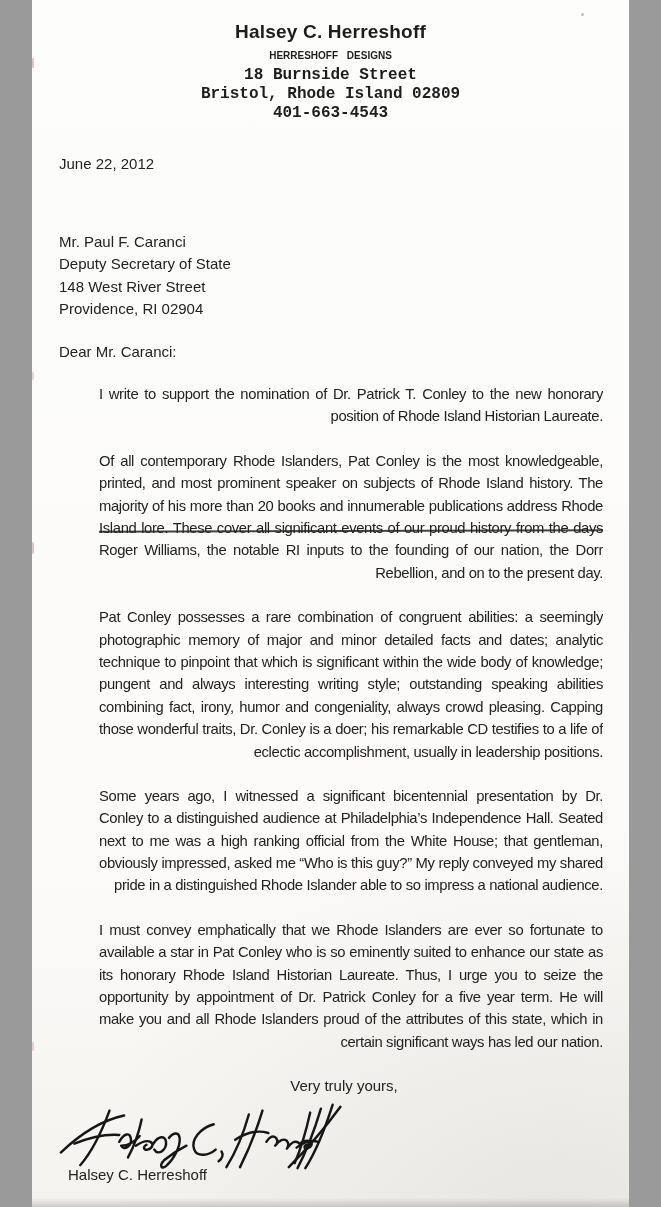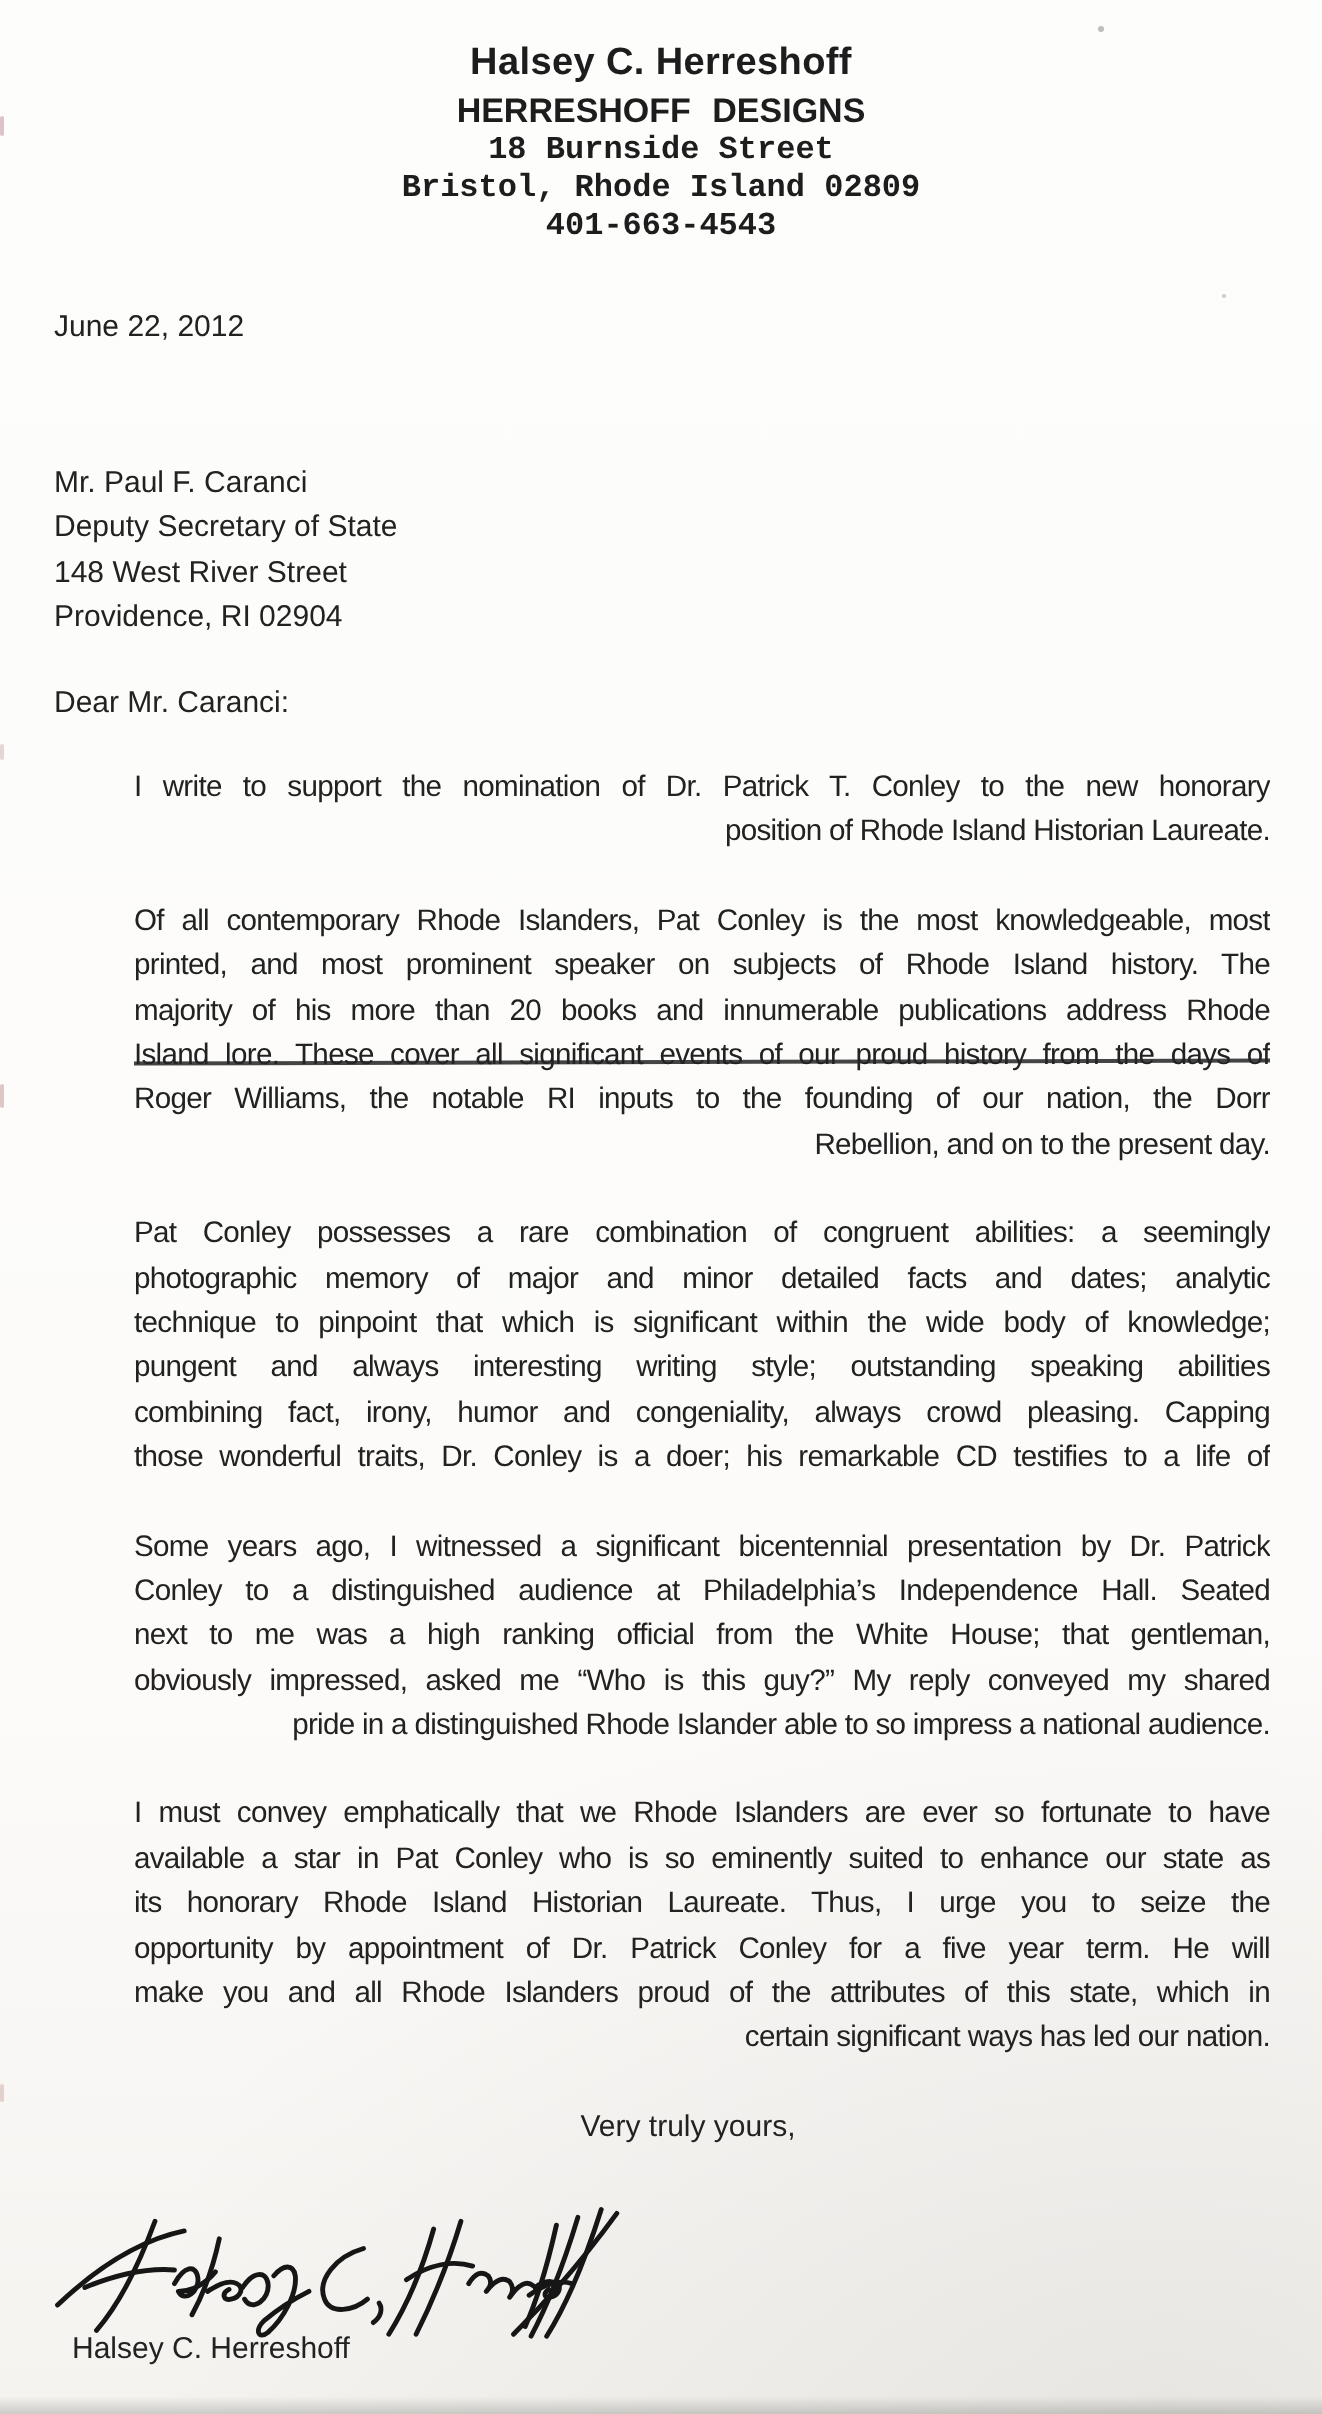--- a/index.html
+++ b/index.html
@@ -1,36 +1,36 @@
 <!DOCTYPE html>
 <html><head>
 <meta charset="utf-8">
 <style>
   html,body { margin:0; padding:0; background:#9a9a9a; }
   .page {
     position:relative;
-    width:661px; height:1207px;
+    width:597px; height:1207px;
     margin:0 auto;
     background:
       radial-gradient(130% 55% at 88% 100%, rgba(120,114,104,0.10), rgba(0,0,0,0) 60%),
       linear-gradient(180deg, #fdfdfc 0%, #fcfbf9 70%, #f4f3f0 100%);
     font-family:"Liberation Sans", sans-serif;
     color:#222;
     overflow:hidden;
   }
   .page::after {
     content:""; position:absolute; left:0; right:0; bottom:0; height:9px;
     background:linear-gradient(to bottom, rgba(0,0,0,0), rgba(60,60,55,0.22));
     pointer-events:none;
   }
 
   
   .letterhead { padding-top:20px; text-align:center; font-weight:bold; color:#1d1d1d; }
   .lh-name    { font-size:19px; line-height:24px; margin-bottom:2px; letter-spacing:0.2px; }
-  .lh-company { font-size:17px; line-height:20px; word-spacing:6px; }
+  .lh-company { font-size:10px; line-height:20px; word-spacing:6px; }
   .lh-line    { font-size:16px; line-height:19px;font-family:Liberation Mono, monospace; }
 
   
   .date       { margin:30px 0 0 27px; font-size:15px; line-height:22px; }
   .recipient  { margin:56px 0 0 27px; font-size:15px; }
   .recipient .rline { line-height:22.4px; }
   .salutation { margin:20px 0 0 27px; font-size:15px; line-height:22.4px; }
 
   
   .body  { margin:20px 26px 0 27px; }
@@ -101,20 +101,21 @@
         <div class="pline">Roger Williams, the notable RI inputs to the founding of our nation, the Dorr</div>
         <div class="pline last">Rebellion, and on to the present day.</div>
       </div>
       <div class="para">
         <div class="pline">Pat Conley possesses a rare combination of congruent abilities: a seemingly</div>
         <div class="pline">photographic memory of major and minor detailed facts and dates; analytic</div>
         <div class="pline">technique to pinpoint that which is significant within the wide body of knowledge;</div>
         <div class="pline">pungent and always interesting writing style; outstanding speaking abilities</div>
         <div class="pline">combining fact, irony, humor and congeniality, always crowd pleasing. Capping</div>
         <div class="pline">those wonderful traits, Dr. Conley is a doer; his remarkable CD testifies to a life of</div>
+        <div class="pline last">eclectic accomplishment, usually in leadership positions.</div>
       </div>
       <div class="para">
         <div class="pline">Some years ago, I witnessed a significant bicentennial presentation by Dr. Patrick</div>
         <div class="pline">Conley to a distinguished audience at Philadelphia’s Independence Hall. Seated</div>
         <div class="pline">next to me was a high ranking official from the White House; that gentleman,</div>
         <div class="pline">obviously impressed, asked me “Who is this guy?” My reply conveyed my shared</div>
         <div class="pline last">pride in a distinguished Rhode Islander able to so impress a national audience.</div>
       </div>
       <div class="para">
         <div class="pline">I must convey emphatically that we Rhode Islanders are ever so fortunate to have</div>

